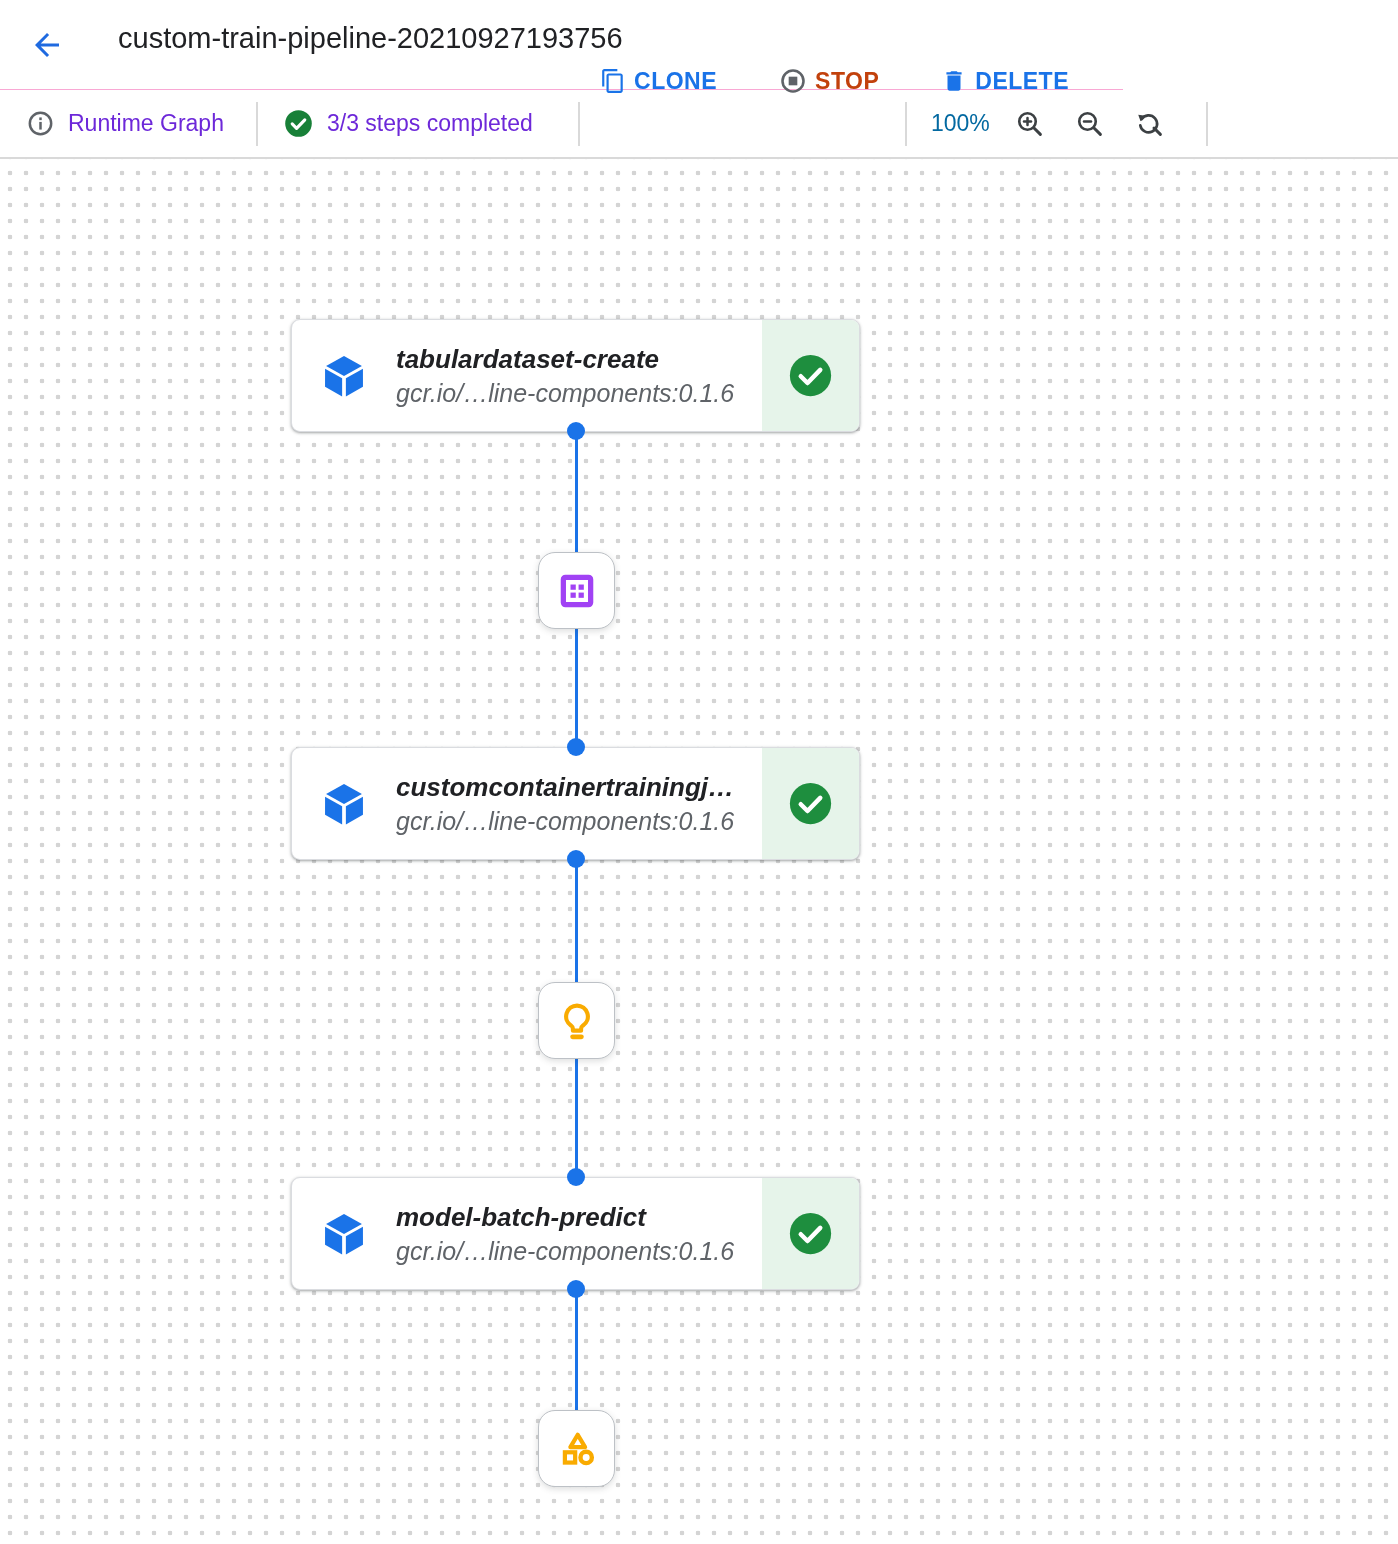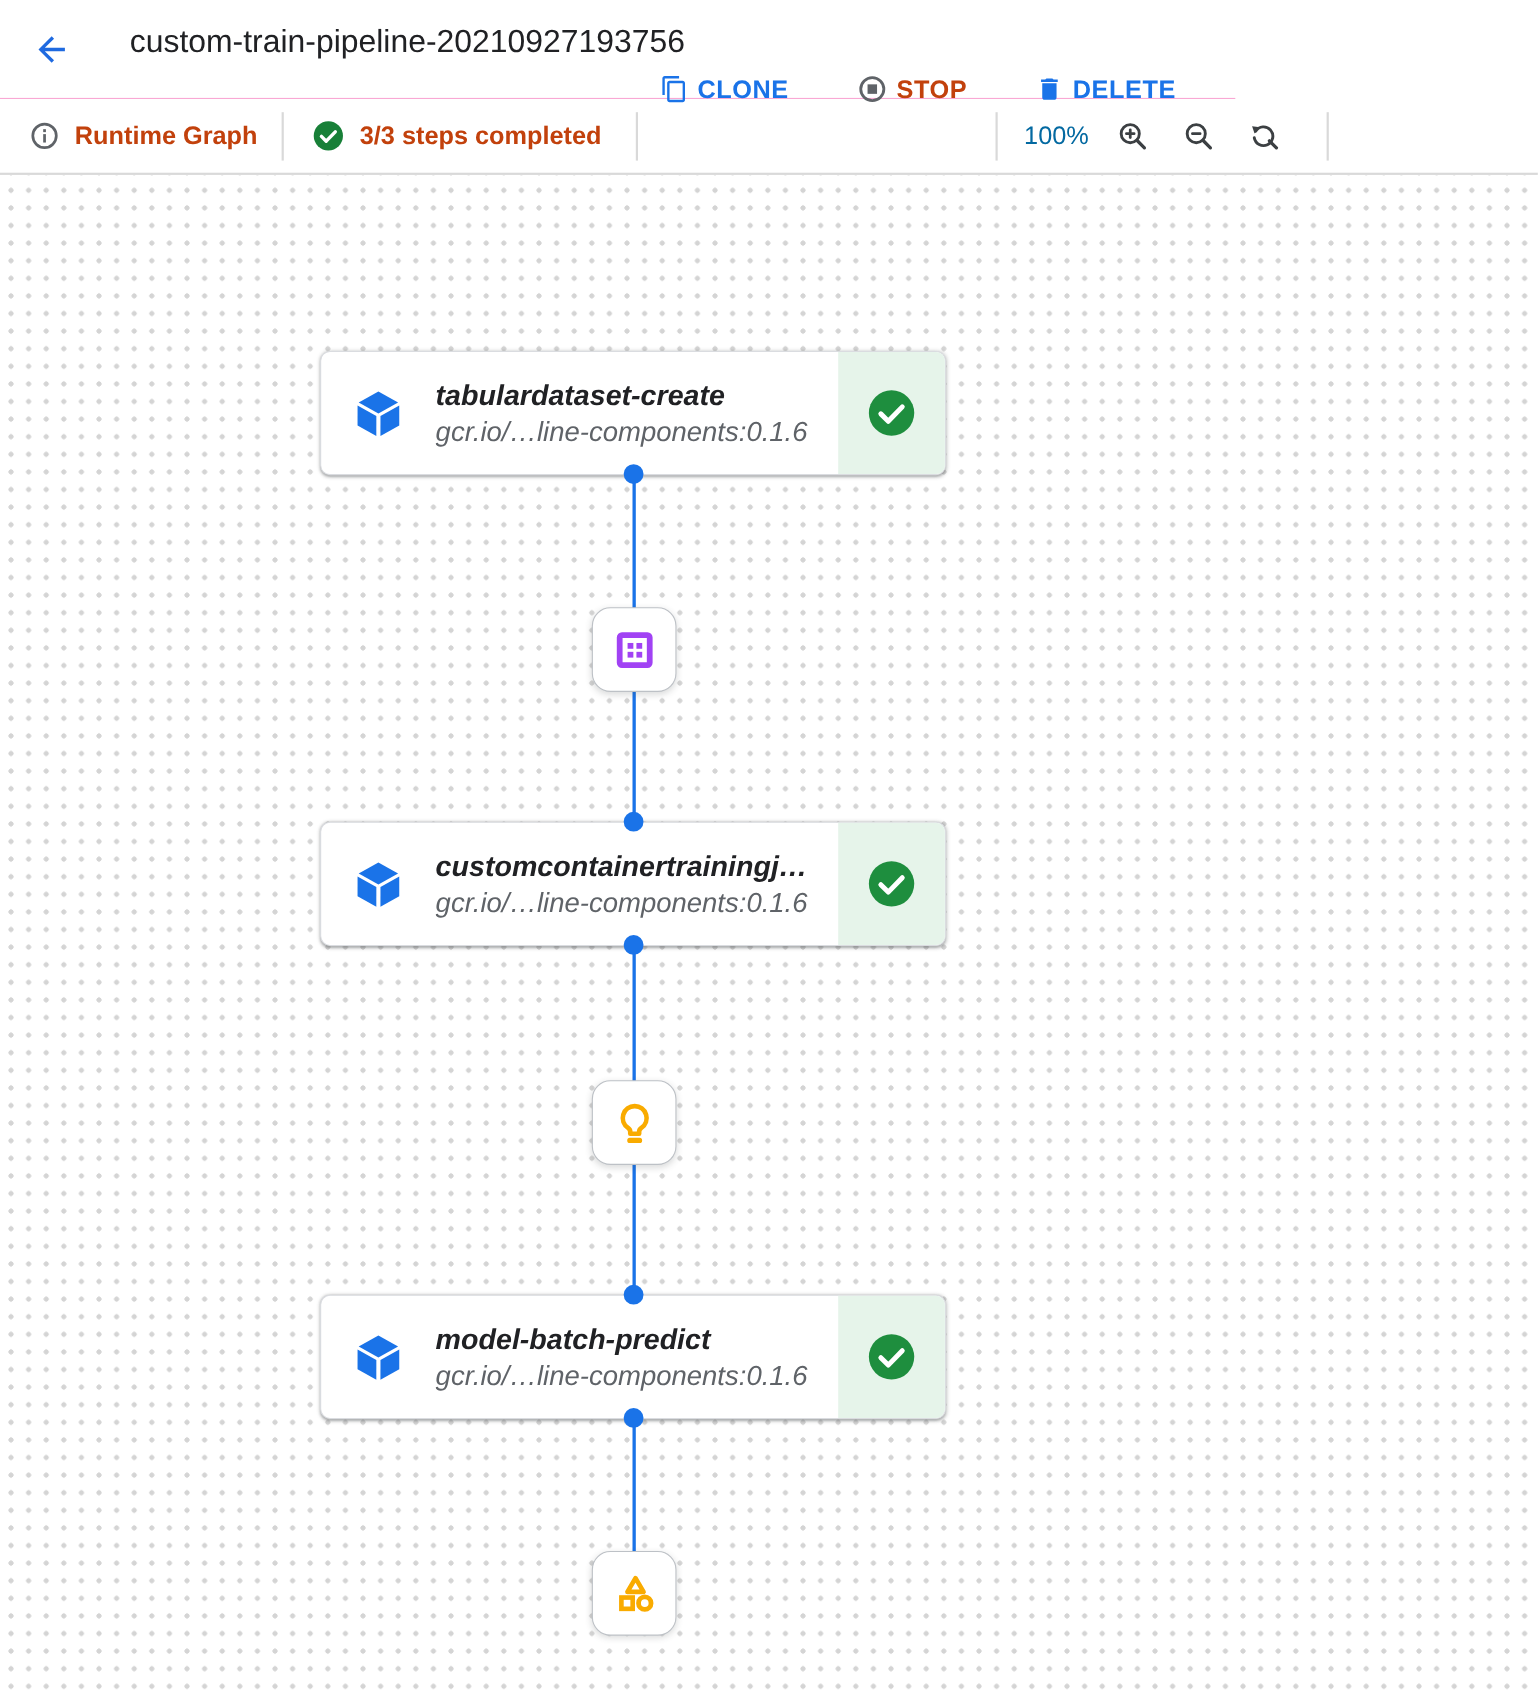--- a/index.html
+++ b/index.html
@@ -17,21 +17,21 @@
   .action-btn { display:flex; align-items:center; gap:8px; font-size:23px; font-weight:700; letter-spacing:0.5px; cursor:pointer; }
   .action-blue { color:#1a73e8; }
   .action-gray { color:#c2410c; }
 
   
   .toolbar {
     position:absolute; left:0; top:90px; width:1398px; height:69px;
     background:#fff; border-bottom:2px solid #d9d9d9; z-index:29;
   }
   .tb-group { position:absolute; top:0; height:67px; display:flex; align-items:center; gap:14px; }
-  .tb-label { font-size:23px; font-weight:700; color:#c2410c; }
+  .tb-label { font-size:23px; font-weight:400; color:#6d28d9; }
   .tb-divider { position:absolute; top:12px; height:44px; width:2px; background:#d9d9d9; }
 
   
   .toggle { position:relative; width:64px; height:40px; cursor:pointer; }
   .toggle-track { position:absolute; left:12px; top:7px; width:52px; height:27px; border-radius:14px; background:#9aa0a6; }
   .toggle-knob { position:absolute; left:0; top:1px; width:38px; height:38px; border-radius:50%; background:#fefefe; box-shadow:0 1px 4px rgba(0,0,0,.35); }
 
   .zoom-icons { display:flex; align-items:center; gap:24px; }
   .icon-btn { width:36px; height:36px; display:flex; align-items:center; justify-content:center; cursor:pointer; }
 

